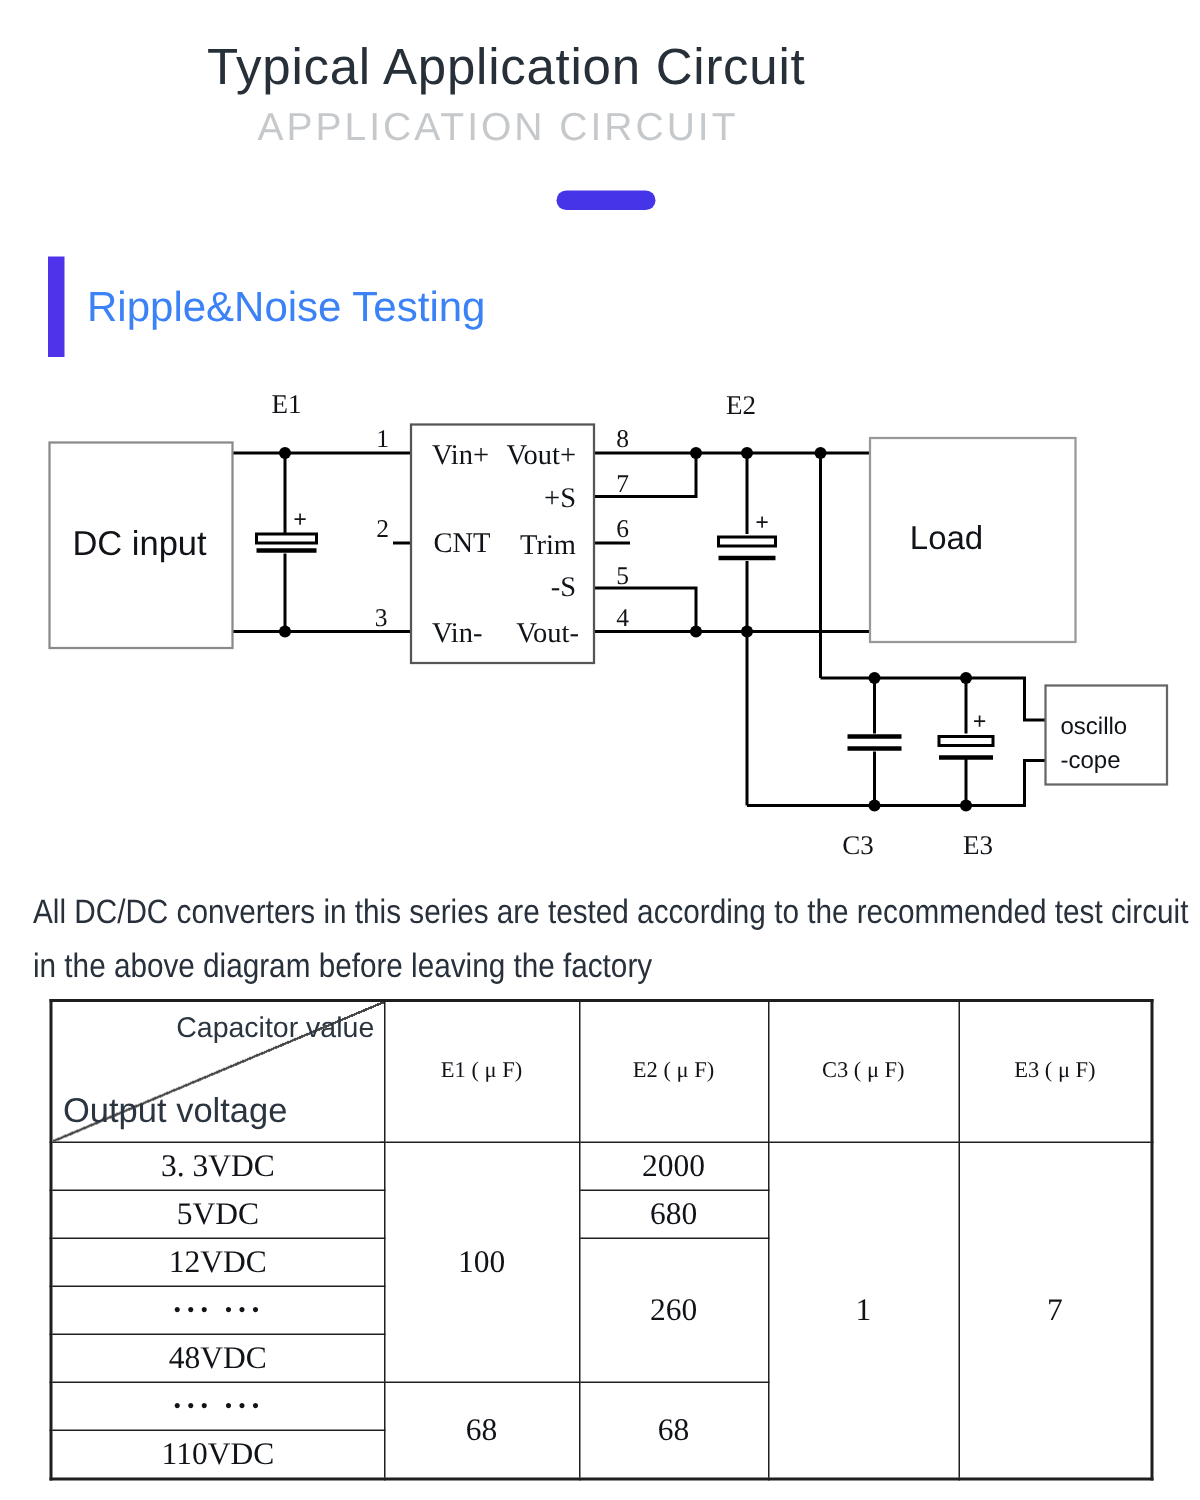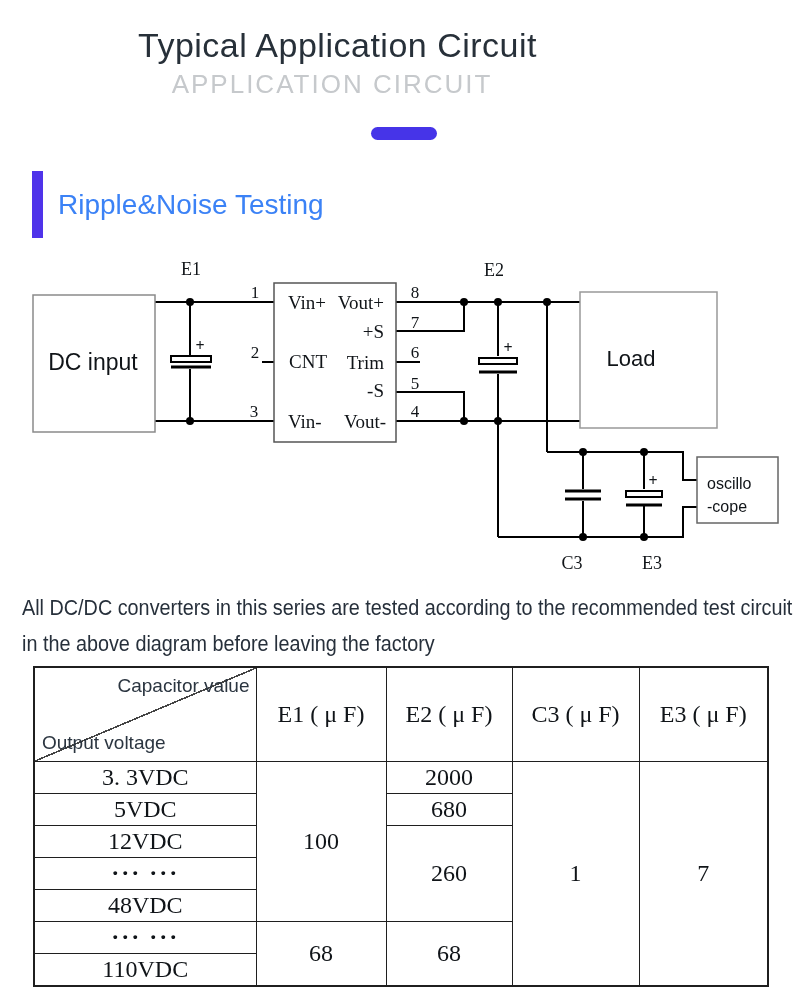--- a/index.html
+++ b/index.html
@@ -58,24 +58,24 @@
     background:linear-gradient(to bottom right,
       transparent calc(50% - 0.8px), #444 calc(50% - 0.8px),
       #444 calc(50% + 0.8px), transparent calc(50% + 0.8px));
   }
   .corner .tr{
     position:absolute;top:7px;right:6px;
     font-family:"Liberation Sans", sans-serif;font-weight:400;font-size:19px;color:#2b3540;
   }
   .corner .bl{
     position:absolute;bottom:7px;left:7px;
-    font-family:"Liberation Sans", sans-serif;font-weight:400;font-size:19px;color:#2b3540;
-  }
-  .colhead{font-size:24px;font-weight:400;}
-  .captable td{font-size:24px;margin-left:48px;}
+    font-family:"Liberation Sans", sans-serif;font-weight:400;font-size:23px;color:#2b3540;
+  }
+  .colhead{font-size:15px;font-weight:400;}
+  .captable td{font-size:21px;margin-left:48px;}
   td.dots{font-weight:bold;letter-spacing:2px;}
 </style>
 </head>
 <body>
 
 <div class="hdr">
   <h1>Typical Application Circuit</h1>
   <div class="subtitle">APPLICATION CIRCUIT</div>
   <div class="accent-pill"></div>
 </div>

